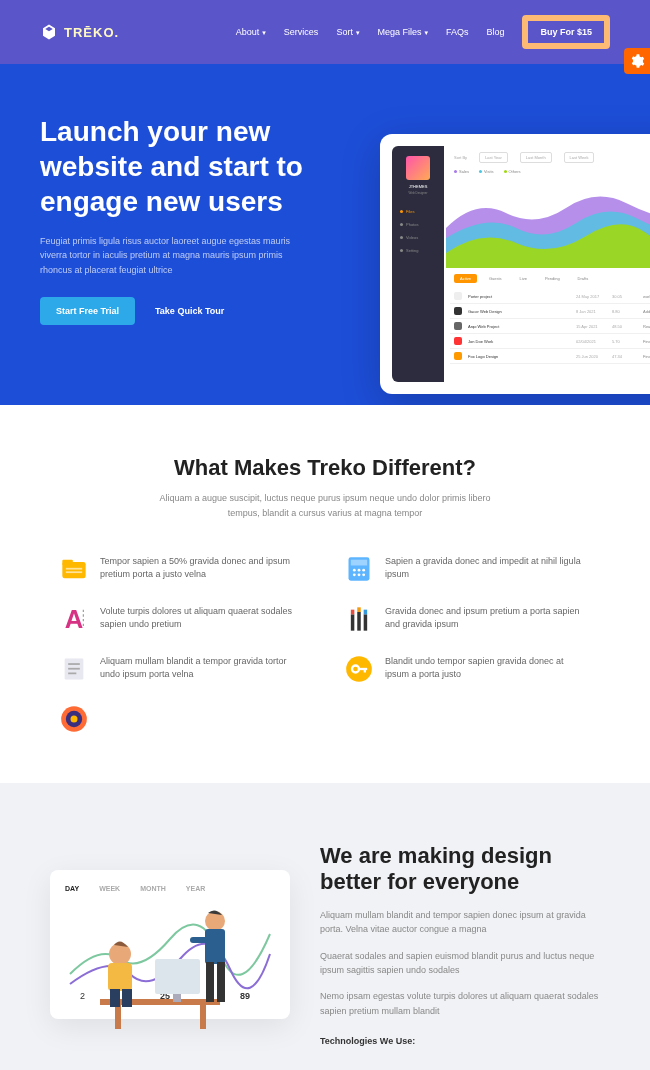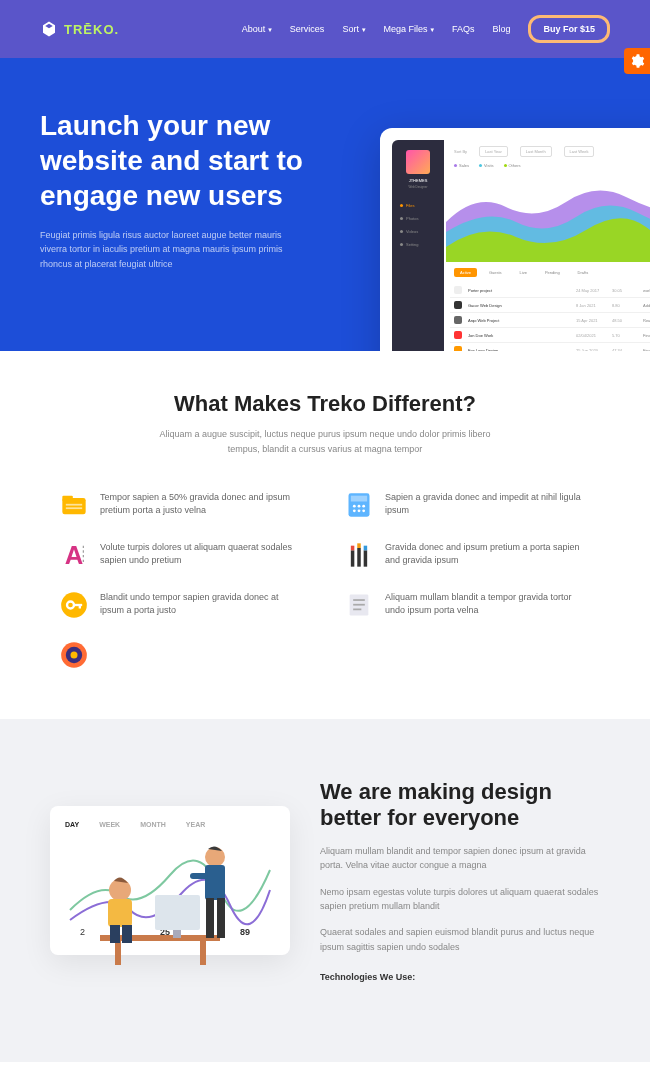--- a/index.html
+++ b/index.html
@@ -1,25 +1,25 @@
 <!DOCTYPE html>
 <html><head>
 <meta charset="utf-8">
 <style>
 * { margin: 0; padding: 0; box-sizing: border-box; }
 body { font-family: -apple-system, BlinkMacSystemFont, 'Segoe UI', Arial, sans-serif; width: 650px; overflow-x: hidden; }
 
 
 .header { background: #5a55c9; padding: 15px 40px; display: flex; align-items: center; justify-content: space-between; position: relative; }
-.logo { display: flex; align-items: center; gap: 6px; color: #bef264; font-weight: 700; font-size: 13px; letter-spacing: 1px; }
+.logo { display: flex; align-items: center; gap: 6px; color: #fef9c3; font-weight: 700; font-size: 13px; letter-spacing: 1px; }
 .logo-icon { width: 18px; height: 18px; }
 .nav { display: flex; align-items: center; gap: 18px; }
 .nav-item { color: #fff; font-size: 9px; font-weight: 500; display: flex; align-items: flex-end; gap: 3px; cursor: pointer; }
 .nav-caret { font-size: 7px; }
-.buy-btn { border: 3px solid #fdba74; color: #fff; padding: 6px 12px; border-radius: 12px; font-size: 9px; font-weight: 600; background: transparent; cursor: pointer; }
+.buy-btn { border: 6px solid #fdba74; color: #fff; padding: 6px 12px; border-radius: 4px; font-size: 9px; font-weight: 600; background: transparent; cursor: pointer; }
 
 
 .hero { background: #1d4ed8; padding: 50px 40px 80px; position: relative; overflow: hidden; }
 .hero-title { color: #fff; font-size: 28px; font-weight: 800; line-height: 1.25; max-width: 280px; }
 .hero-desc { color: rgba(255,255,255,0.7); font-size: 9px; line-height: 1.6; margin-top: 15px; max-width: 260px; }
 .hero-actions { margin-top: 20px; display: flex; gap: 20px; align-items: center; }
 .btn-primary { background: #2da9e9; color: #fff; border: none; padding: 9px 16px; border-radius: 4px; font-size: 9px; font-weight: 600; cursor: pointer; }
 .btn-link { color: #fff; font-size: 9px; font-weight: 600; cursor: pointer; }
 
 
@@ -50,21 +50,21 @@
 .tablet-row-progress { color: #aaa; width: 25px; }
 .tablet-row-status { color: #888; width: 25px; }
 
 
 .gear-badge { position: absolute; right: 0; top: 48px; width: 26px; height: 26px; background: #ff6600; border-radius: 4px 0 0 4px; display: flex; align-items: center; justify-content: center; z-index: 10; }
 
 
 .diagonal { height: 50px; background: linear-gradient(to bottom right, #5a55c9 48%, #fff 50%); margin-top: -50px; }
 
 
-.features { background: #fff; padding: 40px 60px 50px; text-align: center; }
+.features { background: #fff; padding: 50px 60px 50px; text-align: center; }
 .features-title { font-size: 22px; font-weight: 800; color: #222; }
 .features-sub { font-size: 9px; color: #888; margin-top: 10px; line-height: 1.6; max-width: 360px; margin-left: auto; margin-right: auto; }
 .features-grid { display: grid; grid-template-columns: 1fr 1fr; gap: 22px 40px; margin-top: 35px; text-align: left; }
 .feature { display: flex; gap: 12px; align-items: flex-start; }
 .feature-icon { width: 28px; height: 28px; flex-shrink: 0; display: flex; align-items: center; justify-content: center; }
 .feature-text { font-size: 9px; color: #666; line-height: 1.5; }
 
 
 .about { background: #f1f2f5; padding: 60px 50px 80px; display: flex; gap: 30px; align-items: center; }
 .about-img { width: 240px; position: relative; }
@@ -115,21 +115,25 @@
 </div>
 
 <div class="gear-badge">
   <svg width="16" height="16" viewBox="0 0 24 24">
       <path fill="#fff" d="M12 8a4 4 0 100 8 4 4 0 000-8zm8.94 4a7 7 0 00-.14-1.4l2.03-1.58-2-3.46-2.39.96a7 7 0 00-2.42-1.4L15.5 2h-4l-.52 2.52a7 7 0 00-2.42 1.4l-2.39-.96-2 3.46L6.2 10.6A7 7 0 006.06 12c0 .48.05.95.14 1.4l-2.03 1.58 2 3.46 2.39-.96a7 7 0 002.42 1.4L11.5 22h4l.52-2.52a7 7 0 002.42-1.4l2.39.96 2-3.46-2.03-1.58c.09-.45.14-.92.14-1.4z"></path>
     </svg>
 </div>
 
 <div class="hero">
   <h1 class="hero-title">Launch your new website and start to engage new users</h1>
-  <p class="hero-desc">Feugiat primis ligula risus auctor laoreet augue better mauris viverra tortor in iaculis pretium at magna mauris ipsum primis rhoncus at placerat feugiat ultrice</p>
+  <p class="hero-desc">Feugiat primis ligula risus auctor laoreet augue egestas mauris viverra tortor in iaculis pretium at magna mauris ipsum primis rhoncus at placerat feugiat ultrice</p>
+  <div class="hero-actions">
+    <button class="btn-primary">Start Free Trial</button>
+    <span class="btn-link">Take Quick Tour</span>
+  </div>
 
   <div class="tablet">
     <div class="tablet-inner">
       <div class="tablet-sidebar">
         <div class="tablet-avatar"></div>
         <div class="tablet-user">JTHEMES</div>
         <div class="tablet-role">Web Designer</div>
         <div class="tablet-menu">
           <div class="tablet-menu-item active">
               <span class="tablet-menu-dot"></span>
@@ -266,38 +270,38 @@
             <rect x="10.5" y="2" width="3" height="4" fill="#f39c12"></rect>
             <rect x="16" y="8" width="3" height="14" fill="#333"></rect>
             <rect x="16" y="4" width="3" height="4" fill="#3498db"></rect>
           </svg>
         </span>
       <p class="feature-text">Gravida donec and ipsum pretium a porta sapien and gravida ipsum</p>
     </div>
     <div class="feature">
       <span class="feature-icon">
           <svg width="28" height="28" viewBox="0 0 24 24">
+            <rect x="4" y="3" width="16" height="18" rx="1" fill="#e8e8f0"></rect>
+            <rect x="7" y="7" width="10" height="1.5" fill="#aaa"></rect>
+            <rect x="7" y="11" width="10" height="1.5" fill="#aaa"></rect>
+            <rect x="7" y="15" width="7" height="1.5" fill="#aaa"></rect>
+          </svg>
+        </span>
+      <p class="feature-text">Aliquam mullam blandit a tempor gravida tortor undo ipsum porta velna</p>
+    </div>
+    <div class="feature">
+      <span class="feature-icon">
+          <svg width="28" height="28" viewBox="0 0 24 24">
             <circle cx="12" cy="12" r="11" fill="#ffb800"></circle>
             <circle cx="9" cy="12" r="3" fill="none" stroke="#fff" stroke-width="2"></circle>
             <line x1="12" y1="12" x2="19" y2="12" stroke="#fff" stroke-width="2"></line>
             <line x1="17" y1="12" x2="17" y2="15" stroke="#fff" stroke-width="2"></line>
           </svg>
         </span>
       <p class="feature-text">Blandit undo tempor sapien gravida donec at ipsum a porta justo</p>
-    </div>
-    <div class="feature">
-      <span class="feature-icon">
-          <svg width="28" height="28" viewBox="0 0 24 24">
-            <rect x="4" y="3" width="16" height="18" rx="1" fill="#e8e8f0"></rect>
-            <rect x="7" y="7" width="10" height="1.5" fill="#aaa"></rect>
-            <rect x="7" y="11" width="10" height="1.5" fill="#aaa"></rect>
-            <rect x="7" y="15" width="7" height="1.5" fill="#aaa"></rect>
-          </svg>
-        </span>
-      <p class="feature-text">Aliquam mullam blandit a tempor gravida tortor undo ipsum porta velna</p>
     </div>
     <div class="feature">
       <span class="feature-icon">
           <svg width="28" height="28" viewBox="0 0 24 24">
             <circle cx="12" cy="12" r="11" fill="#ff6b35"></circle>
             <circle cx="12" cy="12" r="7" fill="#3a2e7e"></circle>
             <circle cx="12" cy="12" r="3" fill="#ffb800"></circle>
           </svg>
         </span>
     </div>
@@ -342,17 +346,17 @@
       <path d="M138 34 Q145 28 152 36" fill="#3a3a3a"></path>
       <rect x="135" y="50" width="20" height="35" rx="3" fill="#2a5f8f"></rect>
       <rect x="136" y="83" width="8" height="40" fill="#333"></rect>
       <rect x="147" y="83" width="8" height="40" fill="#333"></rect>
       <rect x="120" y="58" width="18" height="6" rx="3" fill="#2a5f8f"></rect>
     </svg>
   </div>
   <div class="about-content">
     <h2 class="about-title">We are making design better for everyone</h2>
     <p class="about-p">Aliquam mullam blandit and tempor sapien donec ipsum at gravida porta. Velna vitae auctor congue a magna</p>
+    <p class="about-p">Quaerat sodales and sapien euismod blandit purus and luctus neque ipsum sagittis sapien undo sodales</p>
     <p class="about-p">Nemo ipsam egestas volute turpis dolores ut aliquam quaerat sodales sapien pretium mullam blandit</p>
-    <p class="about-p">Quaerat sodales and sapien euismod blandit purus and luctus neque ipsum sagittis sapien undo sodales</p>
     <p class="about-tech">Technologies We Use:</p>
   </div>
 </div>
 
 </body></html>

